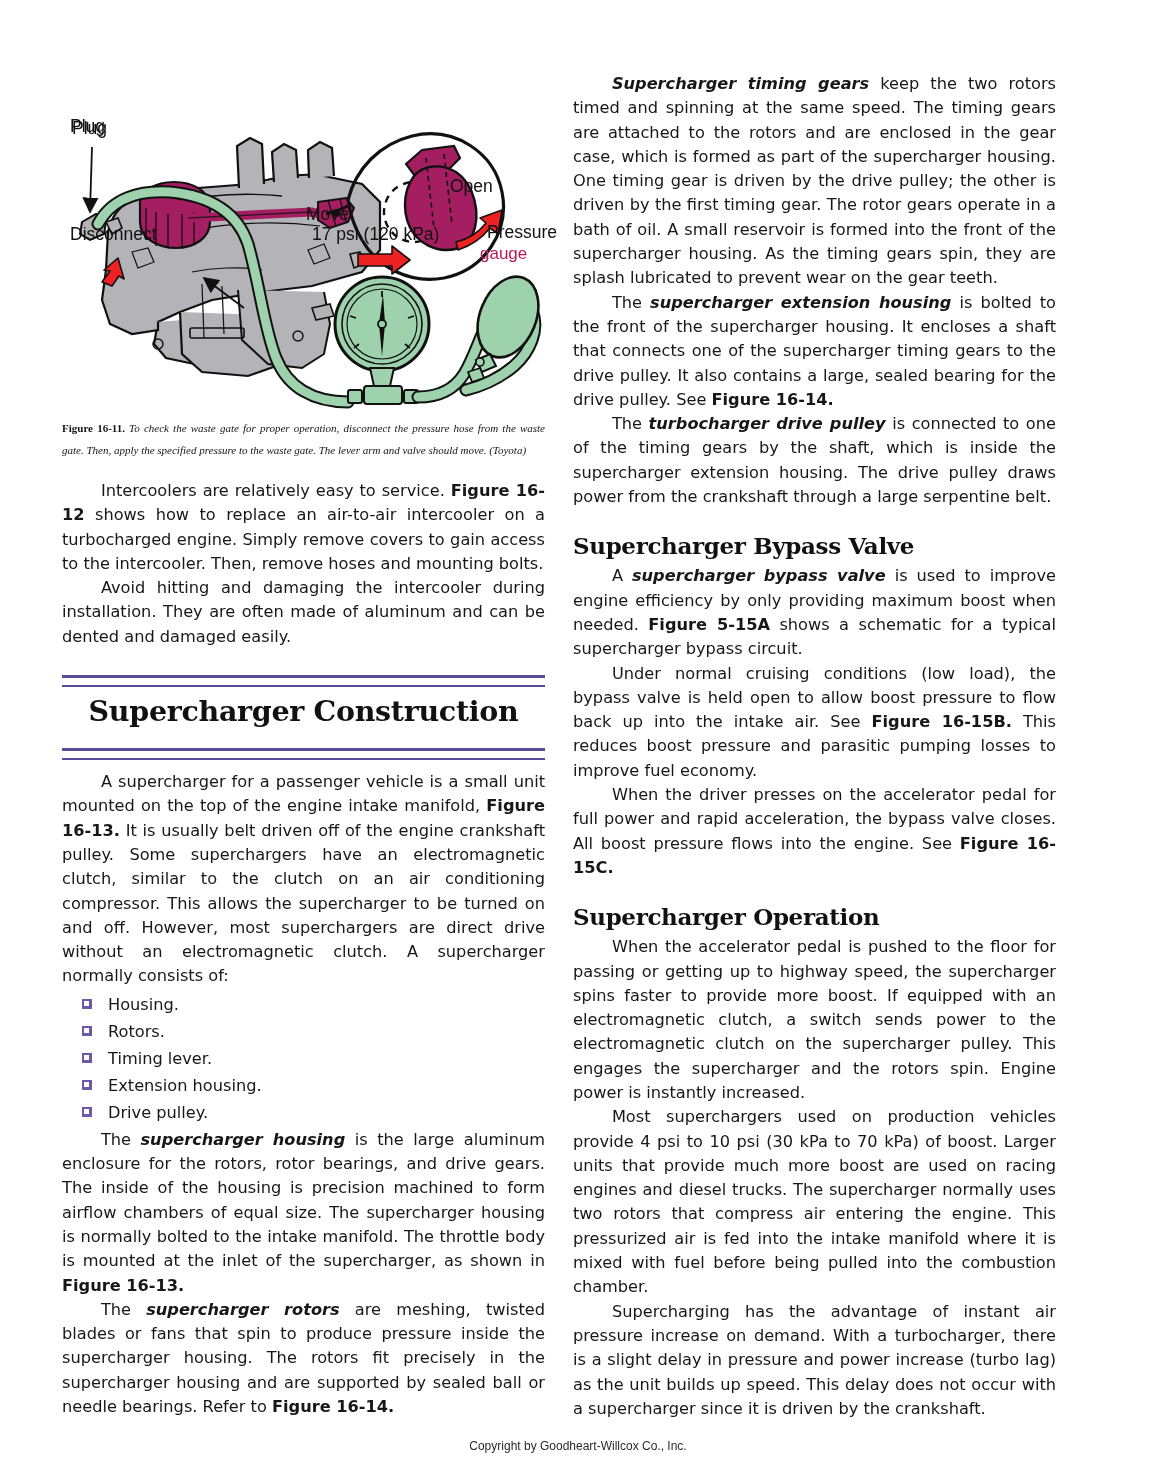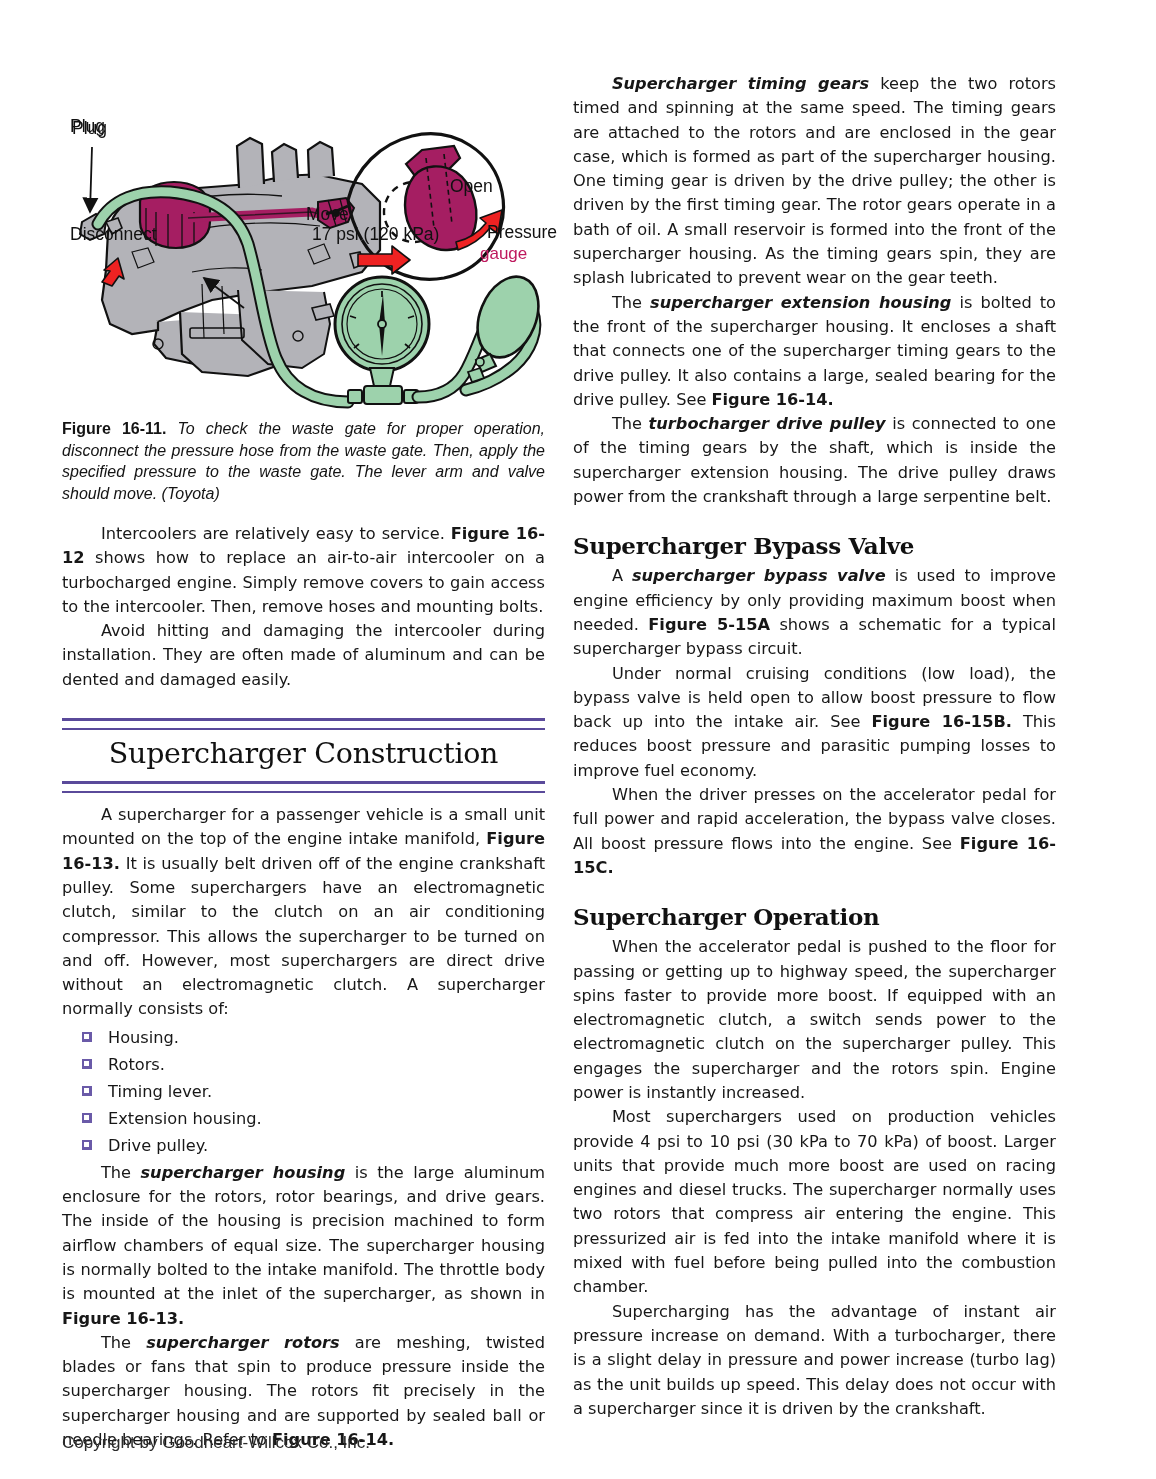--- a/index.html
+++ b/index.html
@@ -83,22 +83,22 @@
   }
   .figure-art {
     position: relative;
     width: 483px;
     height: 340px;
   }
   .figure-art svg { display: block; }
 
   .fig-caption {
     margin-top: 6px;
-    font-family: Liberation Sans, sans-serif;
-    font-size: 16px;
+    font-family: Liberation Serif, serif;
+    font-size: 11px;
     line-height: 21.5px;
     font-style: italic;
     text-align: justify;
     color: #141414;
   }
   .fig-caption .fignum {
     font-style: normal;
     font-weight: bold;
   }
 
@@ -108,23 +108,23 @@
     padding: 0;
   }
   .a-head .rule-top,
   .a-head .rule-bot {
     height: 7px;
     border-top: 3px solid #5a4a9a;
     border-bottom: 2px solid #5a4a9a;
   }
   .a-head h1 {
     margin: 0;
-    padding: 7px 0 10px 0;
+    padding: 7px 0 20px 0;
     font-family: "DejaVu Serif", serif;
-    font-weight: normal;
+    font-weight: bold;
     font-size: 28.5px;
     line-height: 34px;
     text-align: center;
     letter-spacing: -0.3px;
     color: #111111;
   }
 
   
   h2.b-head {
     margin: 22px 0 4px 0;
@@ -162,23 +162,23 @@
     background: #ffffff;
     box-sizing: border-box;
   }
 
   
   .footer {
     position: absolute;
     left: 62px;
     right: 62px;
     bottom: 26px;
-    text-align: left;
+    text-align: center;
     font-family: "Liberation Sans", sans-serif;
-    font-size: 17px;
+    font-size: 12px;
     color: #2b2b2b;
   }
   .gap-md { height: 18px; }
 </style>
 </head>
 <body>
 
 <div class="page">
 
 

